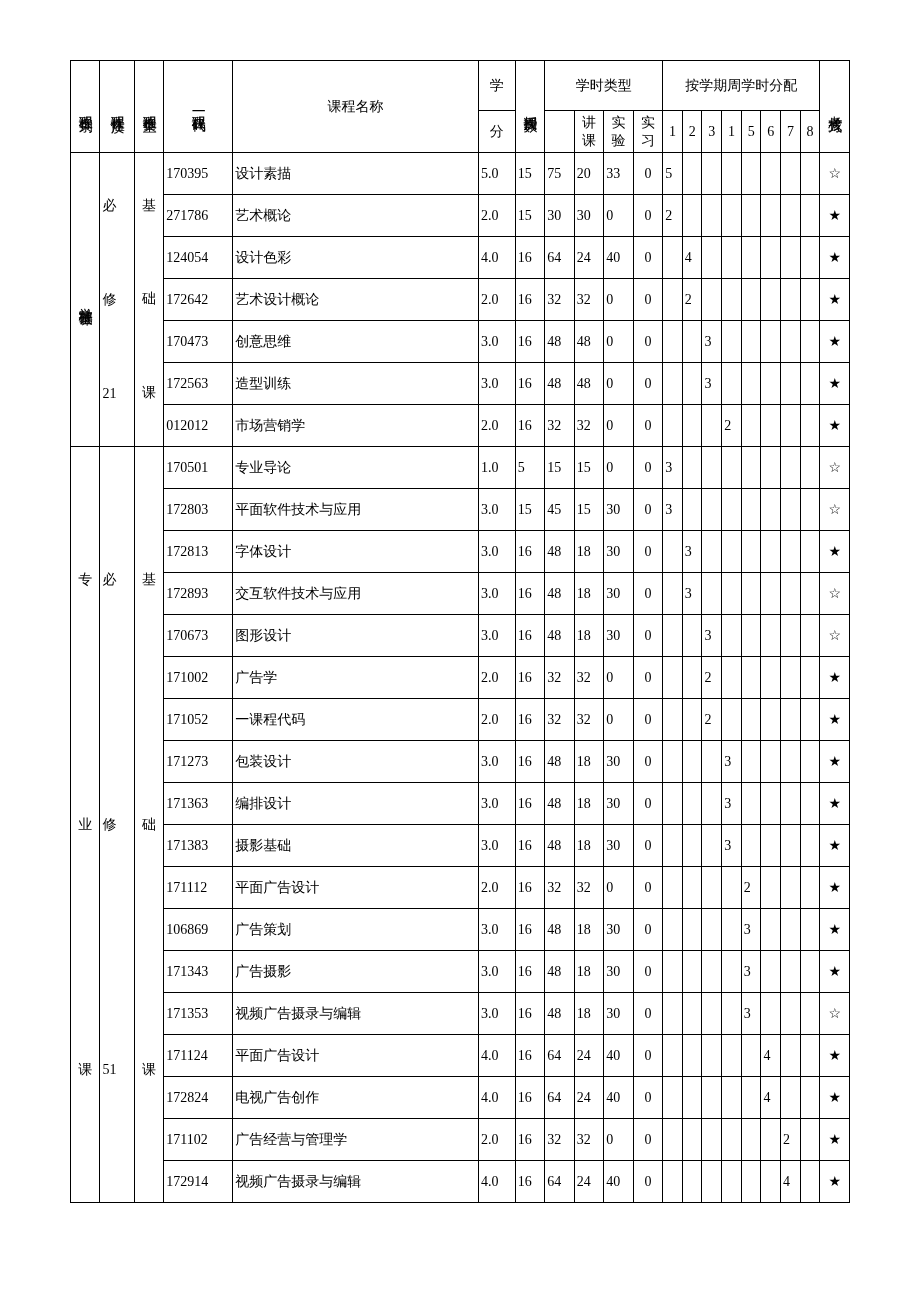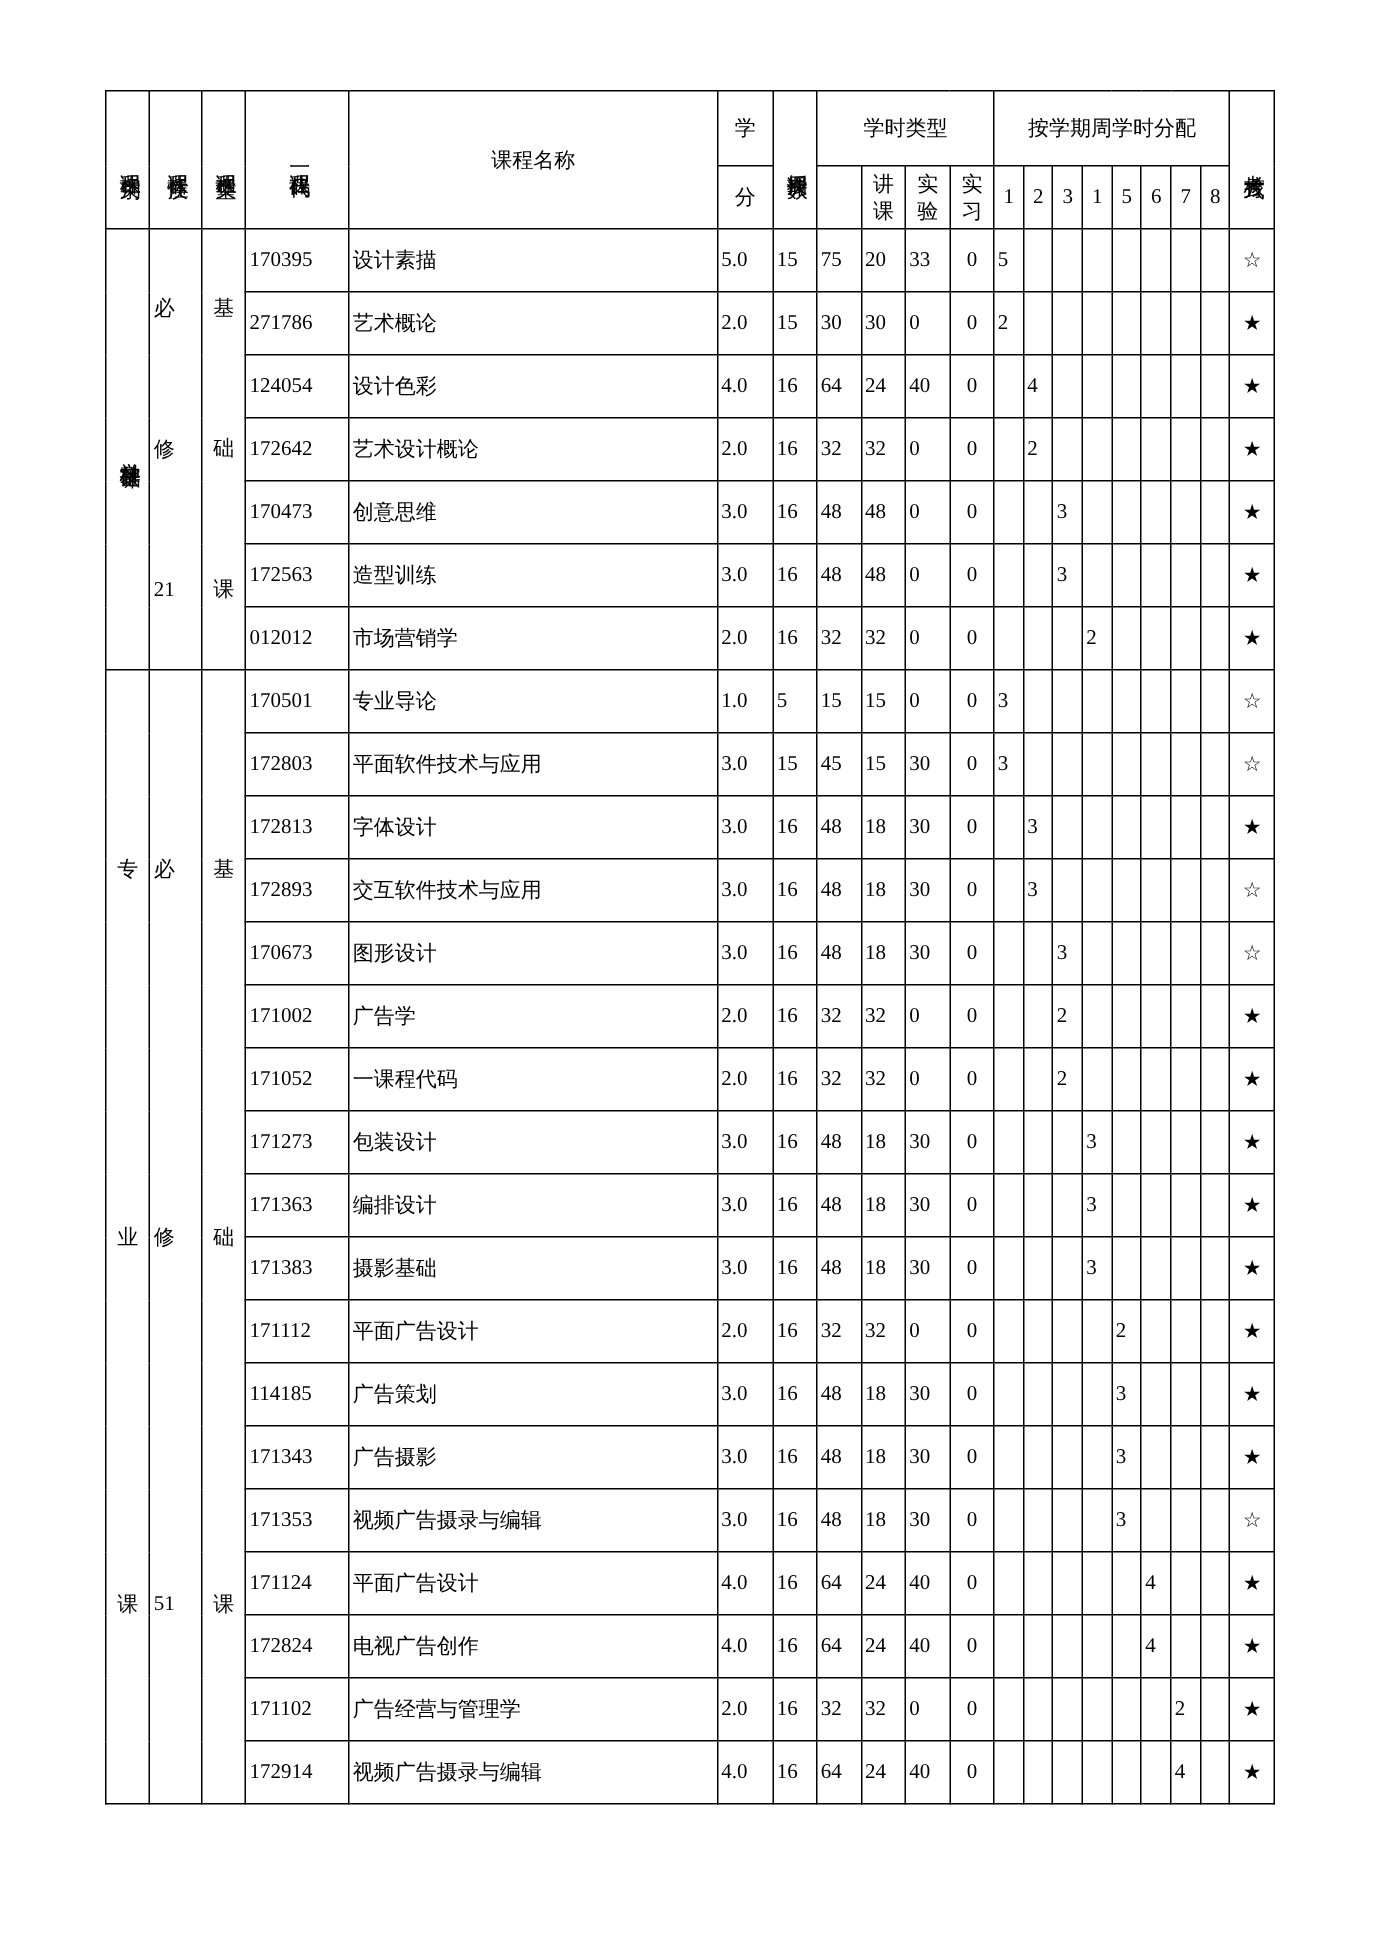--- a/index.html
+++ b/index.html
@@ -487,21 +487,21 @@
         <td></td>
         <td></td>
         <td></td>
         <td>2</td>
         <td></td>
         <td></td>
         <td></td>
         <td class="center">★</td>
       </tr>
       <tr>
-        <td>114185</td>
+        <td>106869</td>
         <td>广告策划</td>
         <td>3.0</td>
         <td>16</td>
         <td>48</td>
         <td>18</td>
         <td>30</td>
         <td class="center">0</td>
         <td></td>
         <td></td>
         <td></td>

